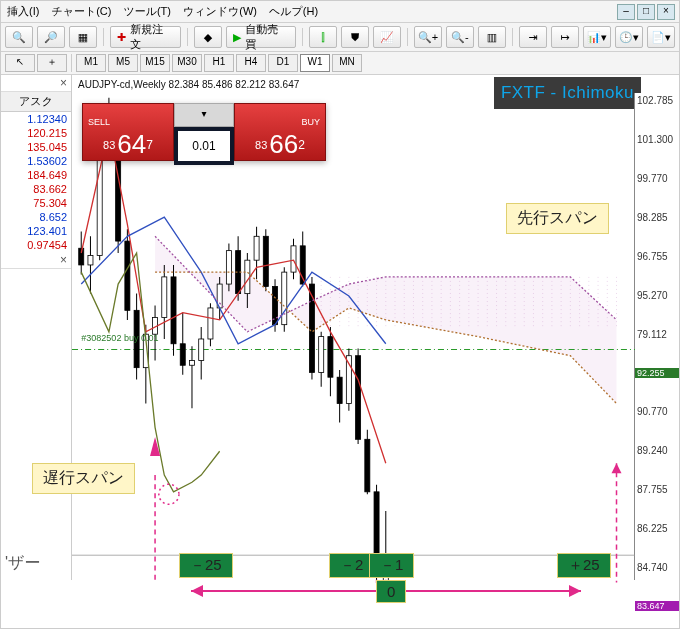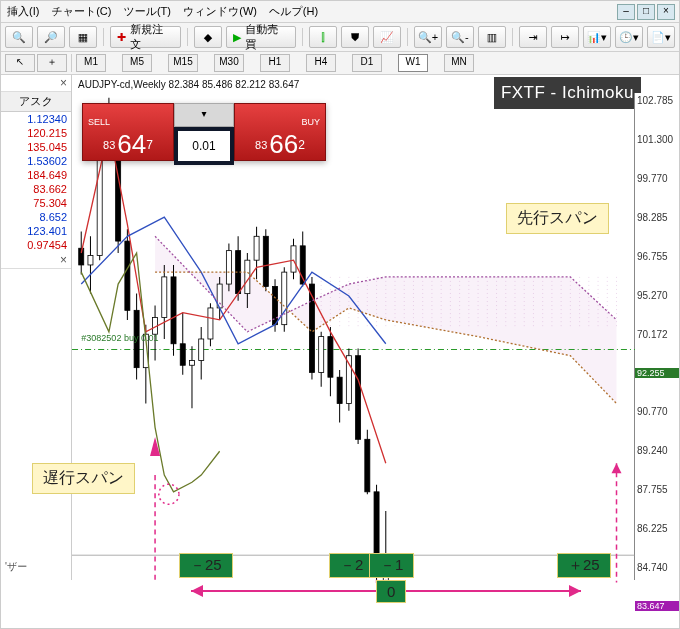--- a/index.html
+++ b/index.html
@@ -16,24 +16,24 @@
   .tf-btn { min-width: 22px; height: 16px; border: 1px solid #bbb; background: #f0f0f0; font-size: 10px; text-align: center; line-height: 14px; padding: 0 3px; }
   .tf-btn.active { background: #fff; border-color: #888; }
   .body-row { display: flex; height: 505px; }
   .sidebar { width: 70px; border-right: 1px solid #ccc; display: flex; flex-direction: column; }
   .close-x { font-size: 12px; text-align: right; padding: 1px 4px; color: #555; cursor: default; border-bottom: 1px solid #ddd; }
   .ask-hdr { background: #f0f0f0; border-bottom: 1px solid #ccc; text-align: center; padding: 2px 0; font-size: 11px; }
   .price-list { overflow: hidden; }
   .price-list div { padding: 1px 4px; text-align: right; font-size: 11px; }
   .blue { color: #0033cc; }
   .red  { color: #cc0000; }
-  .nav-label { margin-top: auto; padding: 6px 4px; color: #555; font-size: 10px; }
+  .nav-label { margin-top: auto; padding: 6px 4px; color: #555; font-size: 16px; }
   .chart-pane { flex: 1; position: relative; background: #fff; }
   .chart-title { position: absolute; left: 6px; top: 4px; font-size: 10px; color: #111; }
-  .overlay-brand { position: absolute; right: 38px; top: 2px; background: #3a3a3a; color: #ffffff; padding: 6px 7px; font-size: 17px; font-weight: 400; letter-spacing: 0.5px; }
+  .overlay-brand { position: absolute; right: 38px; top: 2px; background: #3a3a3a; color: #0ea5e9; padding: 6px 7px; font-size: 17px; font-weight: 400; letter-spacing: 0.5px; }
   .yaxis { position: absolute; right: 0; top: 18px; bottom: 0; width: 44px; border-left: 1px solid #888; display: flex; flex-direction: column; justify-content: space-between; padding: 2px 0; background: #fff; gap: 28px; }
   .yaxis span { font-size: 10px; text-align: left; padding-left: 2px; color: #333; }
   .yaxis span.hl { background: #a21caf; color: #fff; padding: 0 2px; font-size: 9px; }
   .yaxis span.hl-g { background: #2a7a2a; color: #fff; padding: 0 2px; font-size: 9px; }
   .chart-svg { position: absolute; left: 0; right: 44px; top: 18px; bottom: 0; }
   .buysell { position: absolute; left: 10px; top: 28px; display: flex; align-items: stretch; height: 58px; box-shadow: 0 2px 6px rgba(0,0,0,0.3); }
   .bs-box { width: 90px; background: linear-gradient(#e64040,#b01818); color: #fff; display: flex; flex-direction: column; border: 1px solid #801010; }
   .bs-box .lbl { font-size: 9px; padding: 2px 5px; margin-top: 11px; }
   .bs-box .price { flex: 1; display: flex; align-items: center; justify-content: center; font-size: 13px; }
   .bs-box .price .big { font-size: 26px; font-weight: 300; }
@@ -95,21 +95,21 @@
     <div class="tb-btn">↦</div>
     <div class="tb-btn">📊▾</div>
     <div class="tb-btn">🕒▾</div>
     <div class="tb-btn">📄▾</div>
   </div>
 
   <div class="tf-bar">
     <div class="tf-btn">↖</div>
     <div class="tf-btn">＋</div>
     <div class="tb-sep"></div>
-    <div id="tf-slot" style="display:flex;gap:16px">
+    <div id="tf-slot" style="display:flex;gap:2px">
         <div class="tf-btn">M1</div>
         <div class="tf-btn">M5</div>
         <div class="tf-btn">M15</div>
         <div class="tf-btn">M30</div>
         <div class="tf-btn">H1</div>
         <div class="tf-btn">H4</div>
         <div class="tf-btn">D1</div>
         <div class="tf-btn active">W1</div>
         <div class="tf-btn">MN</div>
       </div>
@@ -140,21 +140,21 @@
       <div class="chart-title">AUDJPY-cd,Weekly  82.384 85.486 82.212 83.647</div>
       <div class="overlay-brand">FXTF - Ichimoku</div>
 
       <div class="yaxis" id="yaxis">
           <span>102.785</span>
           <span>101.300</span>
           <span>99.770</span>
           <span>98.285</span>
           <span>96.755</span>
           <span>95.270</span>
-          <span>70.172</span>
+          <span>79.112</span>
           <span class="hl-g">92.255</span>
           <span>90.770</span>
           <span>89.240</span>
           <span>87.755</span>
           <span>86.225</span>
           <span>84.740</span>
           <span class="hl">83.647</span>
           <span>83.210</span>
         </div>
 

